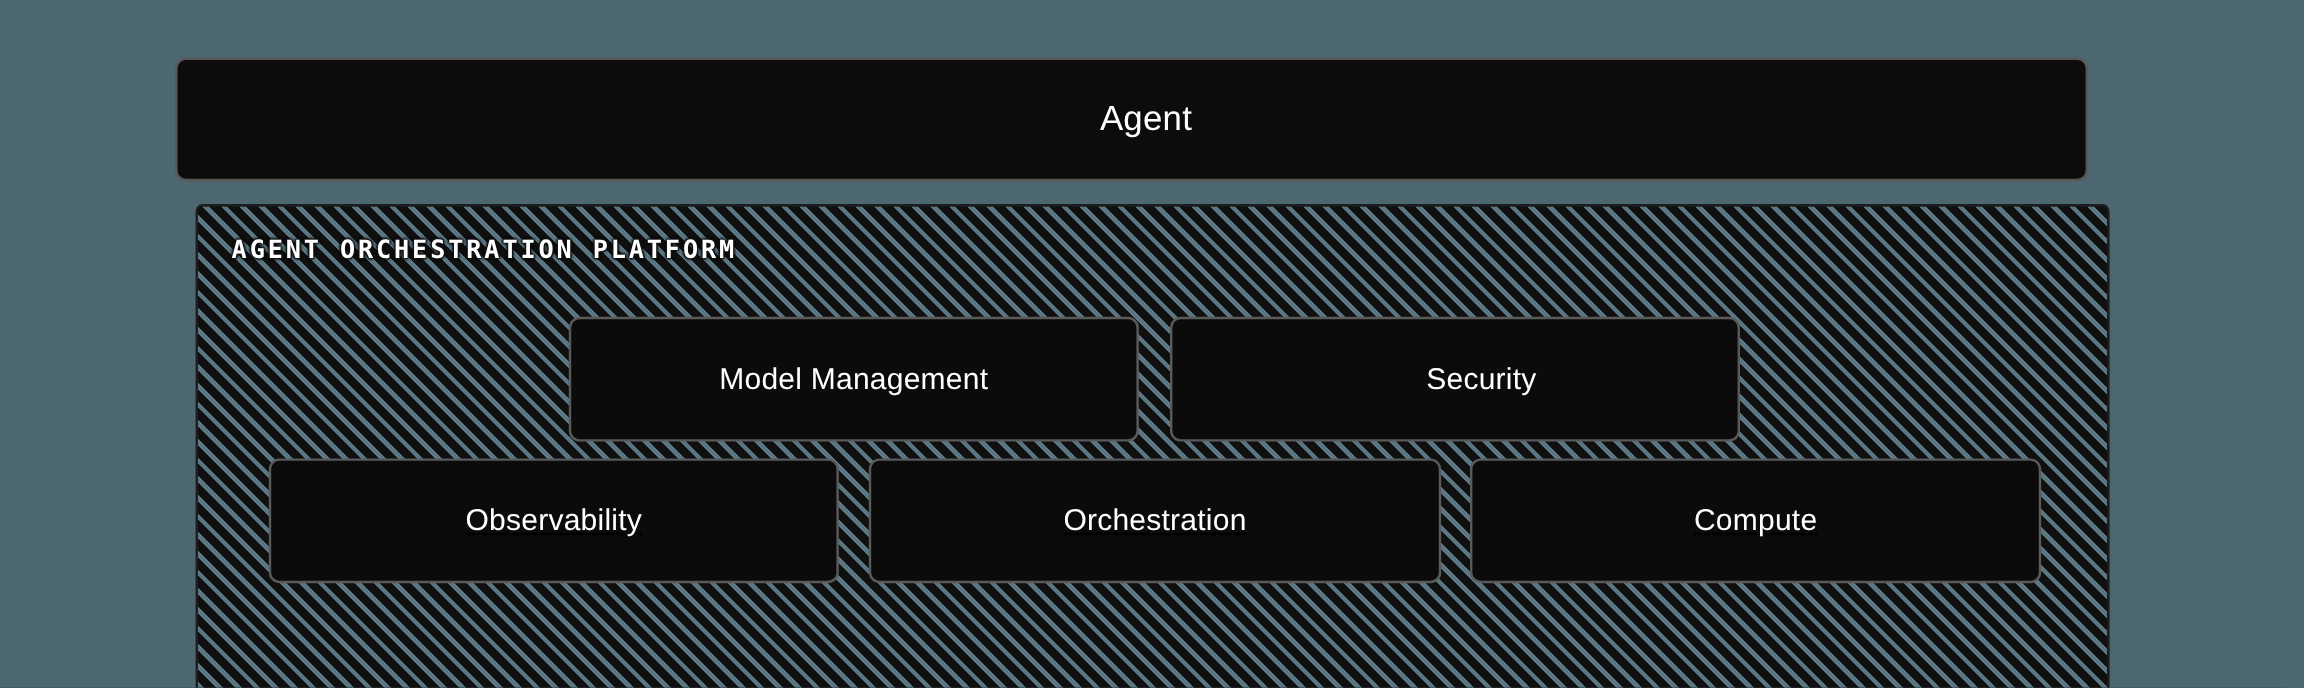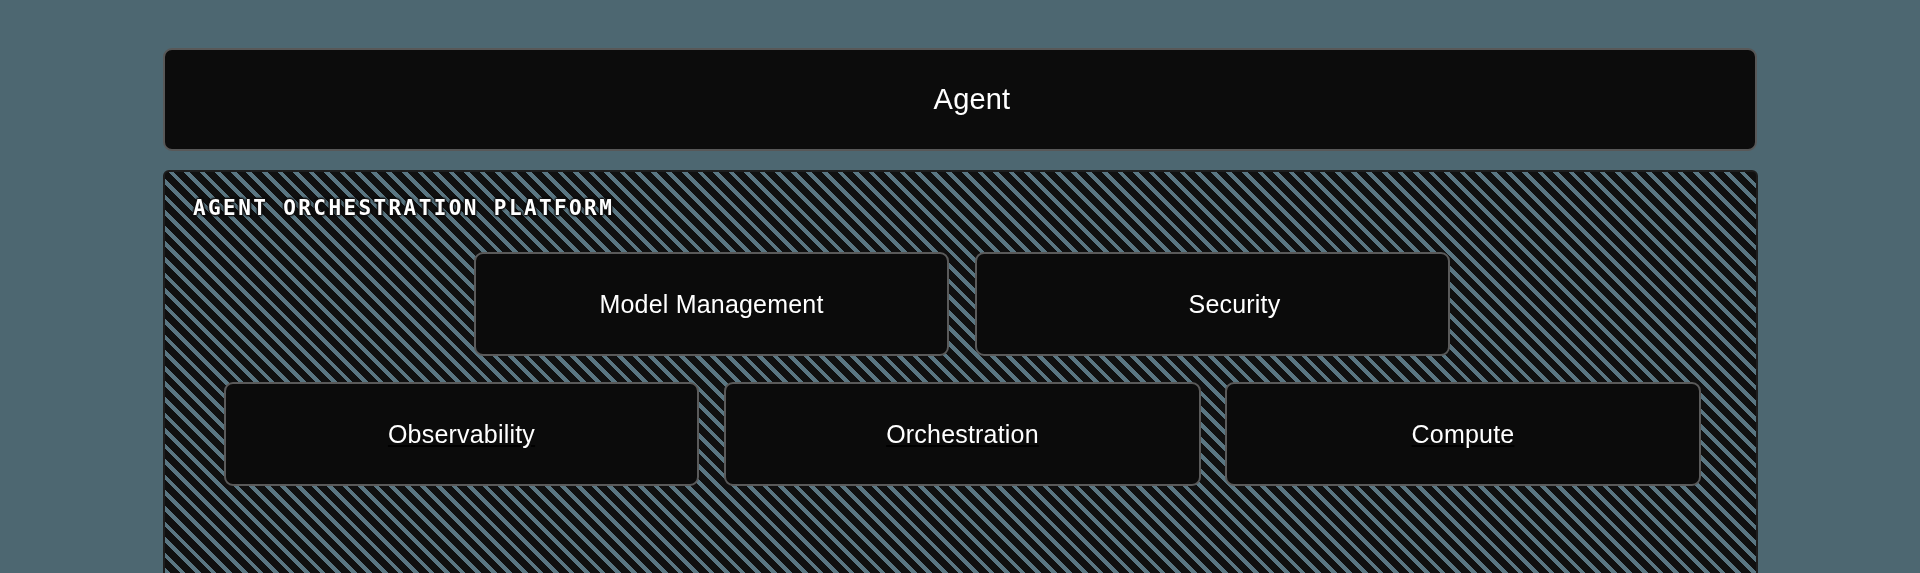--- a/index.html
+++ b/index.html
@@ -18,21 +18,21 @@
   #canvas {
     position: relative;
     width: 1920px;
     height: 573px;
     background: #4d6771;
   }
 
   
   .agent-bar {
     position: absolute;
-    left: 163px;
+    left: 146px;
     top: 48px;
     width: 1594px;
     height: 103px;
     box-sizing: border-box;
     background: #0c0c0c;
     border: 2px solid #585858;
     border-radius: 9px;
     display: flex;
     align-items: center;
     justify-content: center;
@@ -101,21 +101,21 @@
   .card-label {
     color: #ffffff;
     font-size: 25px;
     font-weight: 400;
     letter-spacing: 0.2px;
     line-height: 1;
     white-space: nowrap;
   }
 
   
-  .card.r1 { top: 80px; height: 104px; }
+  .card.r1 { top: 92px; height: 104px; }
   .card.r1.c1 { left: 309px; width: 475px; }
   .card.r1.c2 { left: 810px; width: 475px; padding-left: 44px; }
 
   
   .card.r2 { top: 210px; height: 104px; text-decoration: underline; }
   .card.r2.c1 { left: 59px;   width: 475px; }
   .card.r2.c2 { left: 559px;  width: 477px; }
   .card.r2.c3 { left: 1060px; width: 476px; }
 </style>
 </head>

